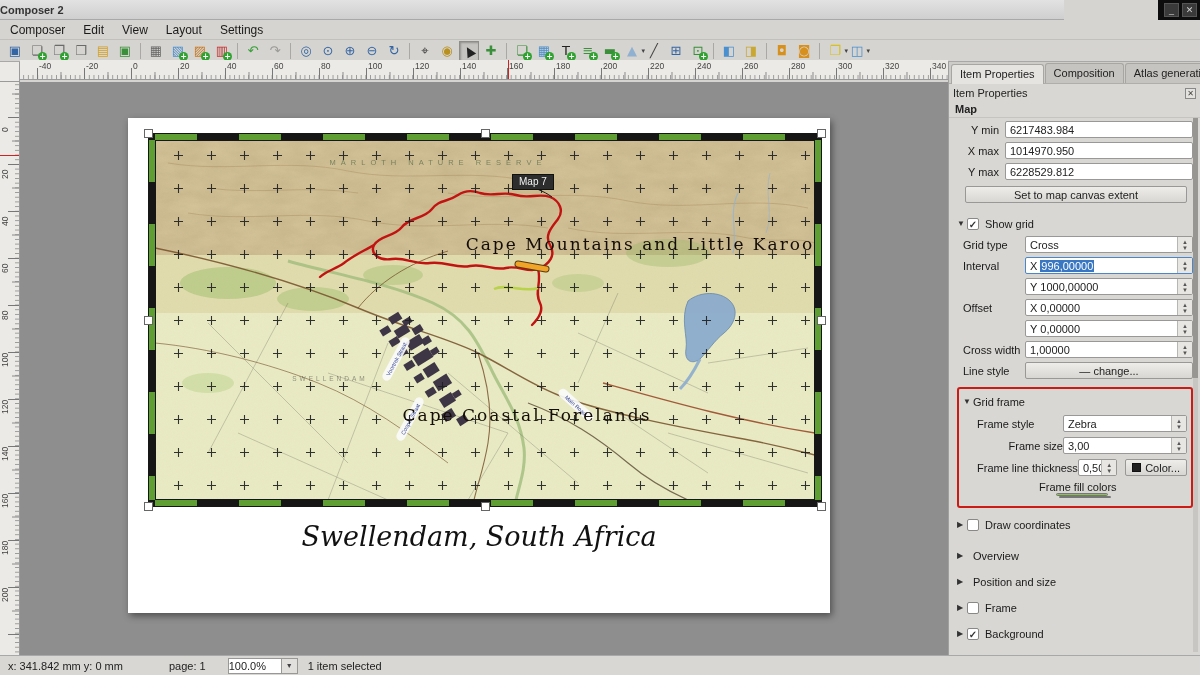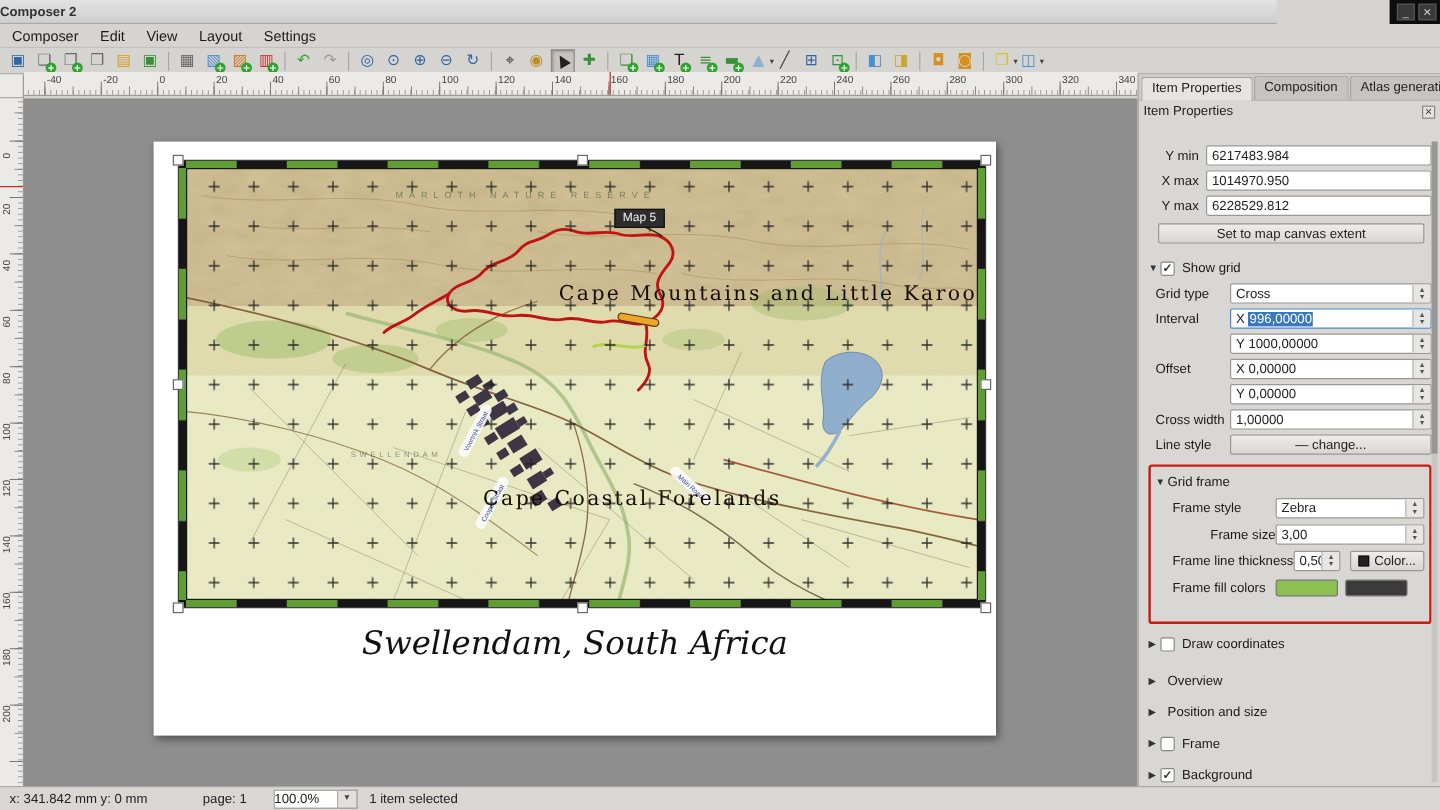--- a/index.html
+++ b/index.html
@@ -445,21 +445,21 @@
           <g>
             <rect x="1" y="1" width="6" height="372" fill="url(#zebV)"></rect>
             <rect x="667" y="1" width="6" height="372" fill="url(#zebV)"></rect>
             <rect x="1" y="1" width="672" height="6" fill="url(#zebH)"></rect>
             <rect x="1" y="367" width="672" height="6" fill="url(#zebH)"></rect>
             <rect x="0.5" y="0.5" width="673" height="373" fill="none" stroke="#161616"></rect>
             <rect x="7.5" y="7.5" width="659" height="359" fill="none" stroke="#161616"></rect>
           </g>
         </svg>
 
-        <div class="map-badge">Map 5</div>
+        <div class="map-badge">Map 7</div>
 
         
         <div class="handle" style="left:-4px;top:-4px;"></div>
         <div class="handle" style="left:333px;top:-4px;"></div>
         <div class="handle" style="left:669px;top:-4px;"></div>
         <div class="handle" style="left:-4px;top:183px;"></div>
         <div class="handle" style="left:669px;top:183px;"></div>
         <div class="handle" style="left:-4px;top:369px;"></div>
         <div class="handle" style="left:333px;top:369px;"></div>
         <div class="handle" style="left:669px;top:369px;"></div>
@@ -472,20 +472,21 @@
   <div class="props">
     <div class="tabs">
       <span class="tab active">Item Properties</span>
       <span class="tab">Composition</span>
       <span class="tab">Atlas generation</span>
     </div>
     <div class="panel-head">
       <span>Item Properties</span>
       <span class="panel-close">✕</span>
     </div>
+    <div class="panel-section">Map</div>
 
     <div class="panel-scroll">
 
       <div class="prow">
         <span class="lbl lbl-r" style="width:42px;margin-right:6px;">Y min</span>
         <div class="tinput" style="flex:1;">
             <span>6217483.984</span>
           </div>
       </div>
       <div class="prow">
@@ -629,21 +630,21 @@
             <span class="spin-btns">
                 <span>▲</span>
                 <span>▼</span>
               </span>
           </div>
           <div class="pbtn colorbtn" style="flex:1;margin-left:8px;">
             <span class="sq"></span>
             <span>Color...</span>
           </div>
         </div>
-        <div class="prow" style="margin:5px 0 12px 14px;">
+        <div class="prow" style="margin:5px 0 0 14px;flex-direction:column;">
           <span class="lbl" style="width:86px;">Frame fill colors</span>
           <div class="swatch" style="width: 52px; background: rgb(140, 193, 82);"></div>
           <div class="swatch" style="width: 52px; margin-left: 6px; background: rgb(59, 59, 59);"></div>
         </div>
       </div>
 
       <div class="prow" style="margin-top:8px;">
         <span class="caret3">▶</span>
         <span class="cb"></span>
         <span class="lbl" style="margin-left:6px;">Draw coordinates</span>

